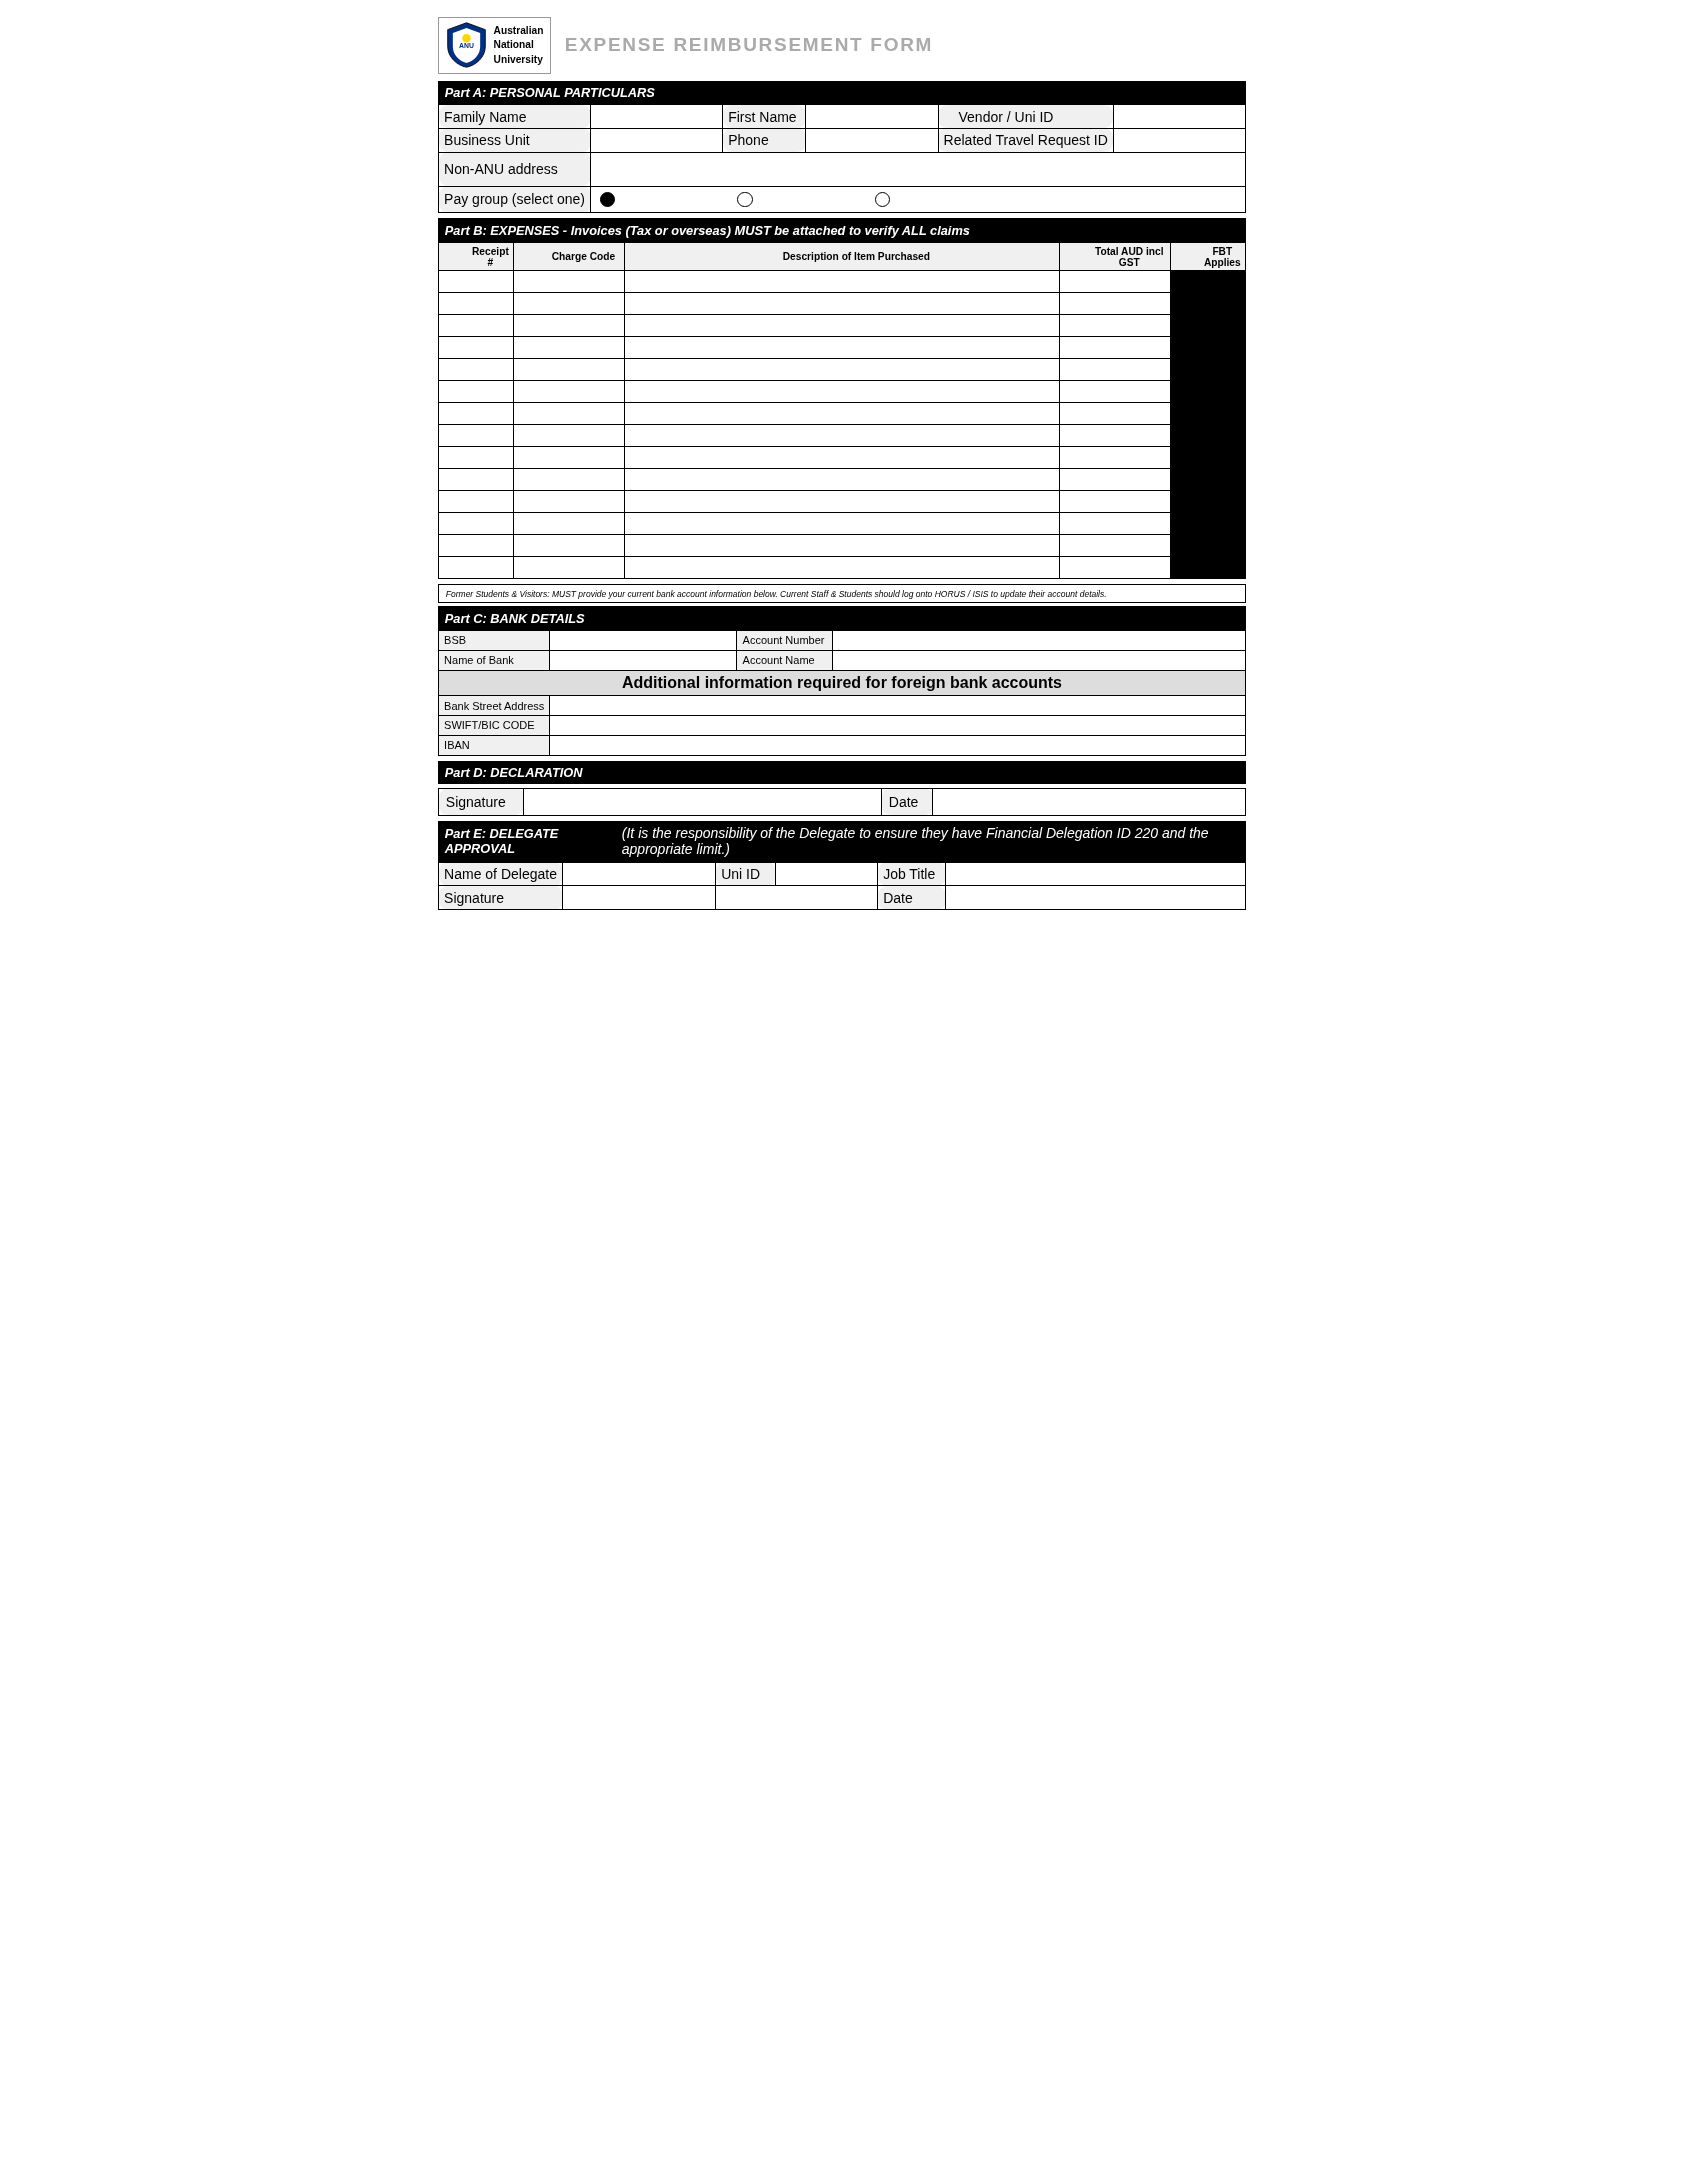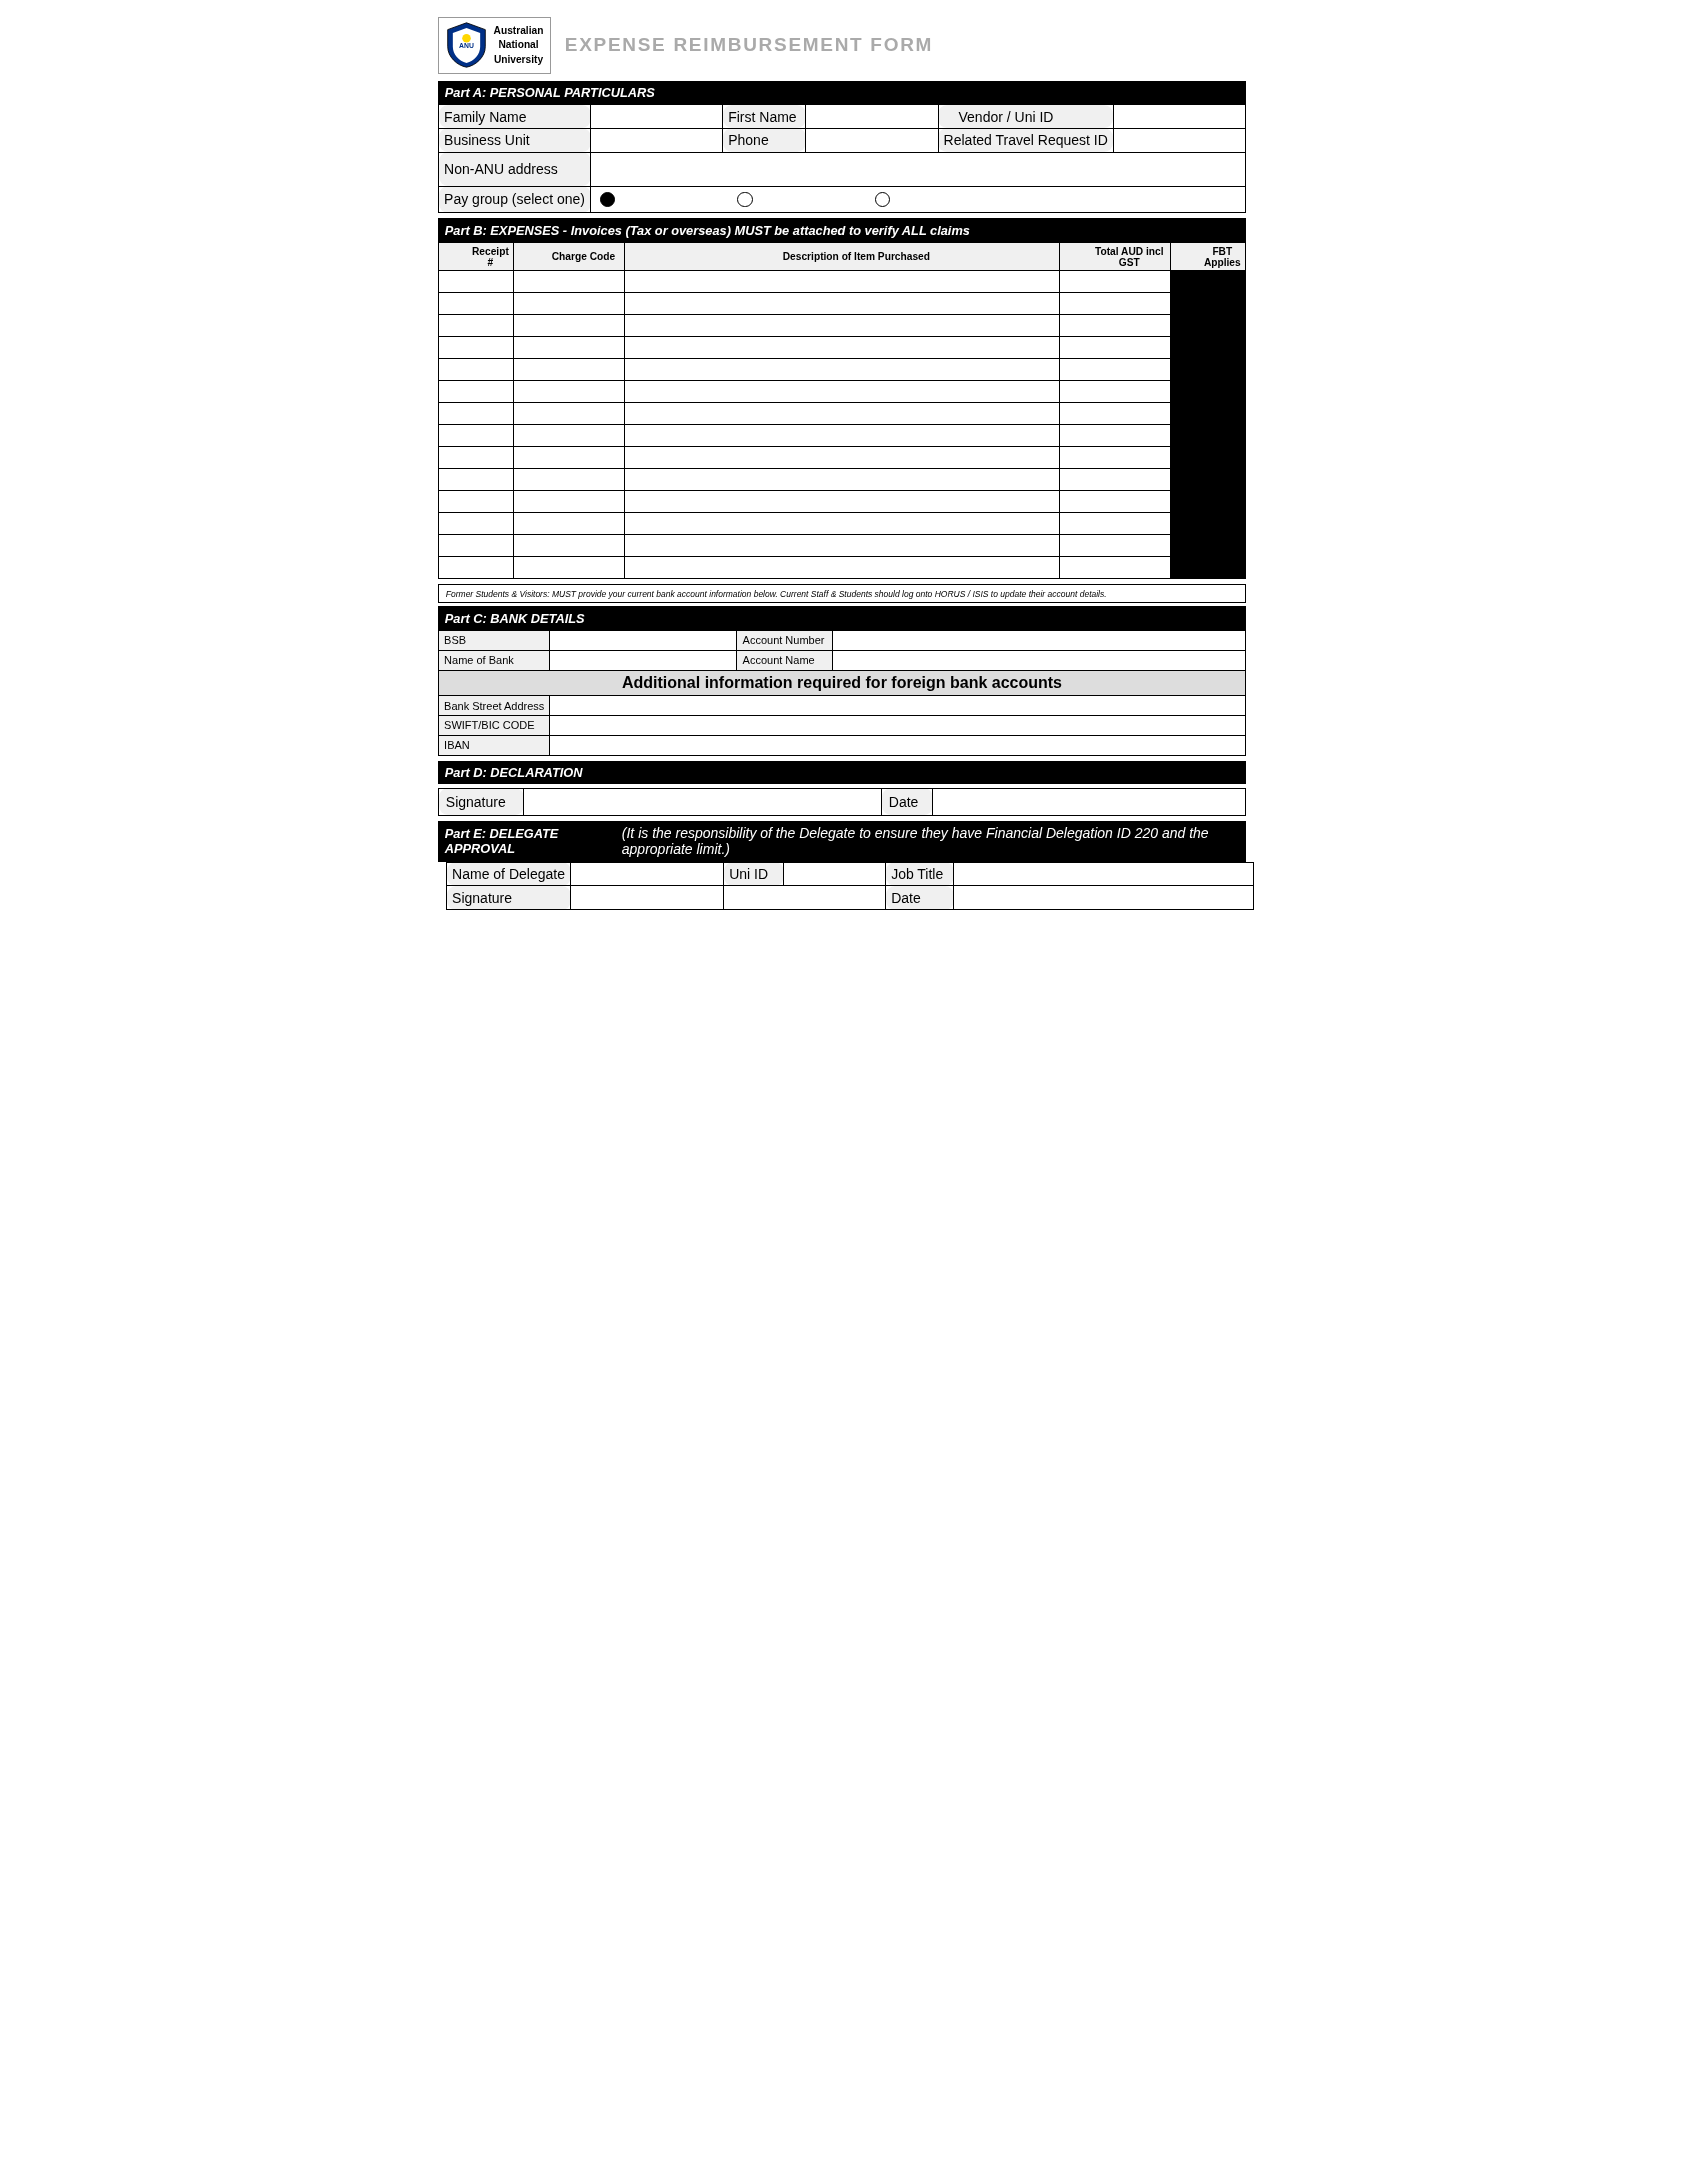--- a/index.html
+++ b/index.html
@@ -28,21 +28,20 @@
     }
     .logo-shield {
       width: 41px;
       height: 48px;
       margin-right: 6.8px;
     }
     .logo-text {
       font-size: 10.2px;
       line-height: 1.4;
       font-weight: bold;
-      text-align: center;
     }
     .form-title {
       font-size: 19px;
       font-weight: bold;
       color: #aaa;
       letter-spacing: 1.7px;
     }
 
     
     .section-header {
@@ -164,21 +163,20 @@
       margin-top: 3.4px;
     }
     .decl-table td {
       border: 0.9px solid #000;
       padding: 5.1px 6.8px;
       vertical-align: middle;
     }
     .delegate-table {
       width: 100%;
       border-collapse: collapse;
-      margin-left: 8px;
     }
     .delegate-table td {
       border: 0.9px solid #000;
       padding: 3.4px 5.1px;
       vertical-align: middle;
     }
     .small-italic {
       font-size: 8.5px;
       font-style: italic;
       padding: 5.1px 6.8px;

